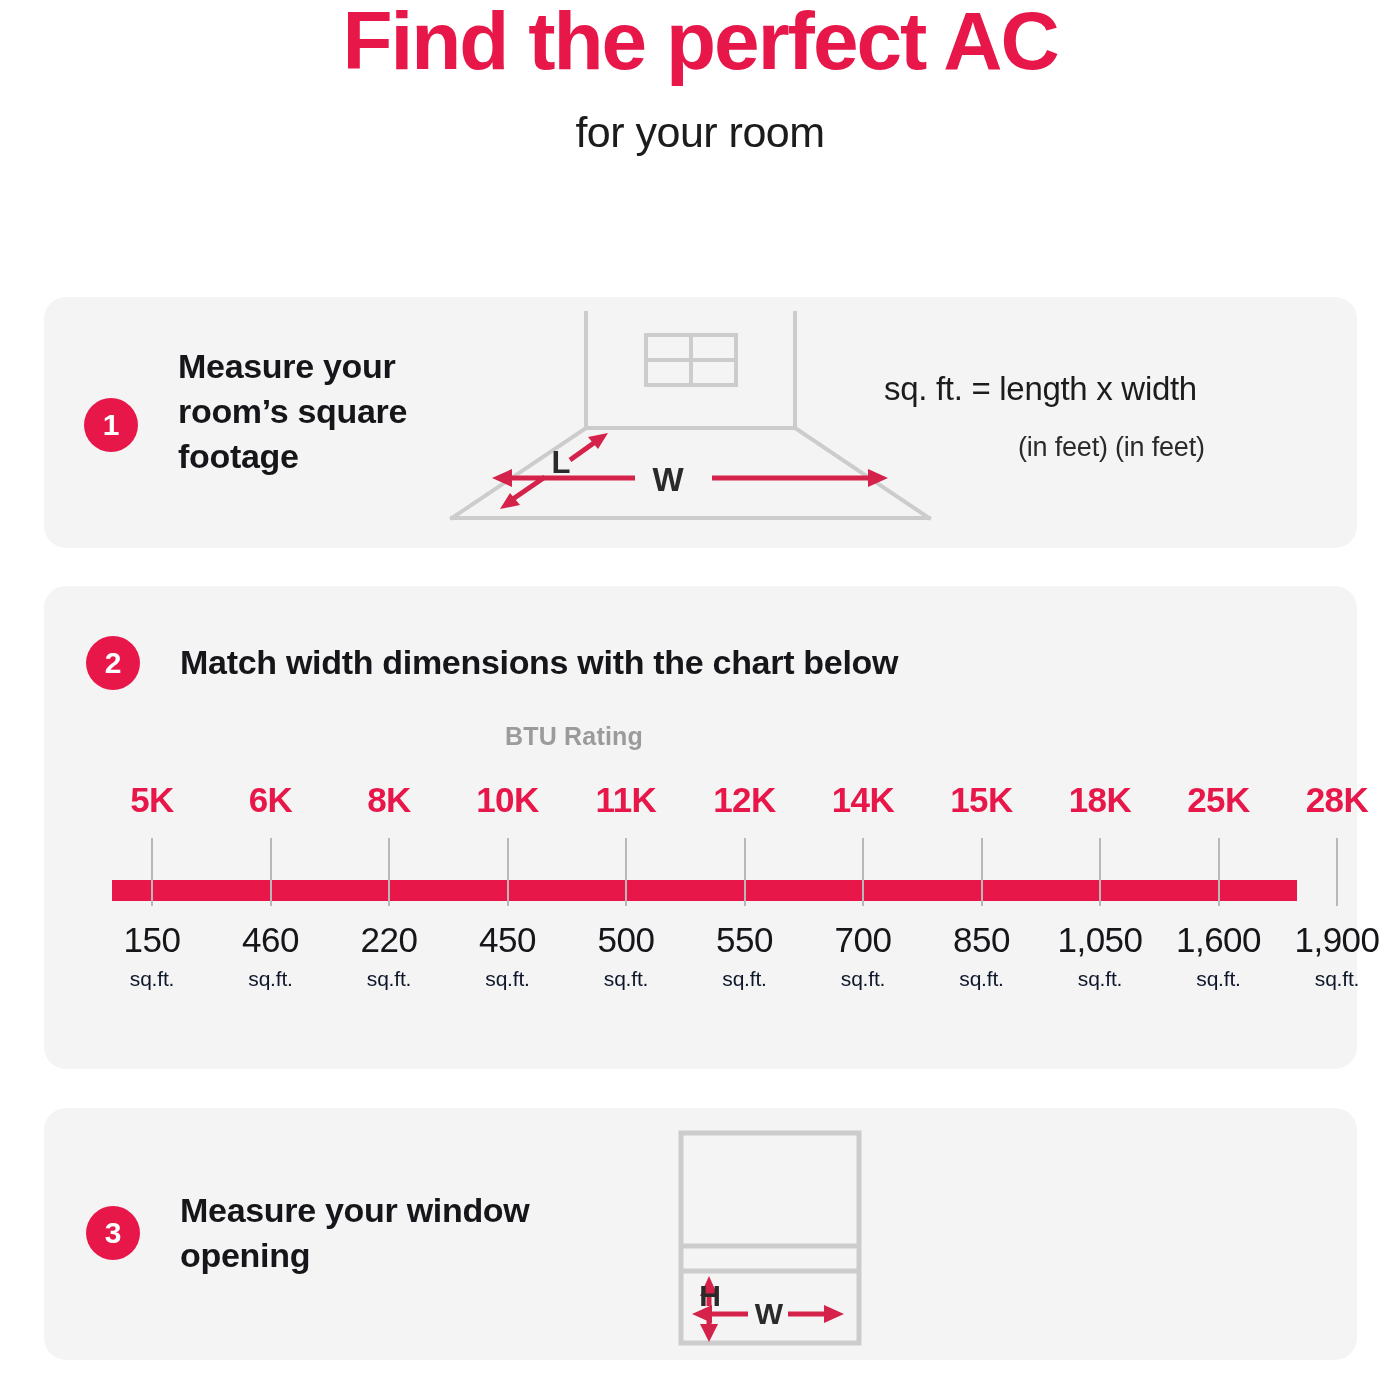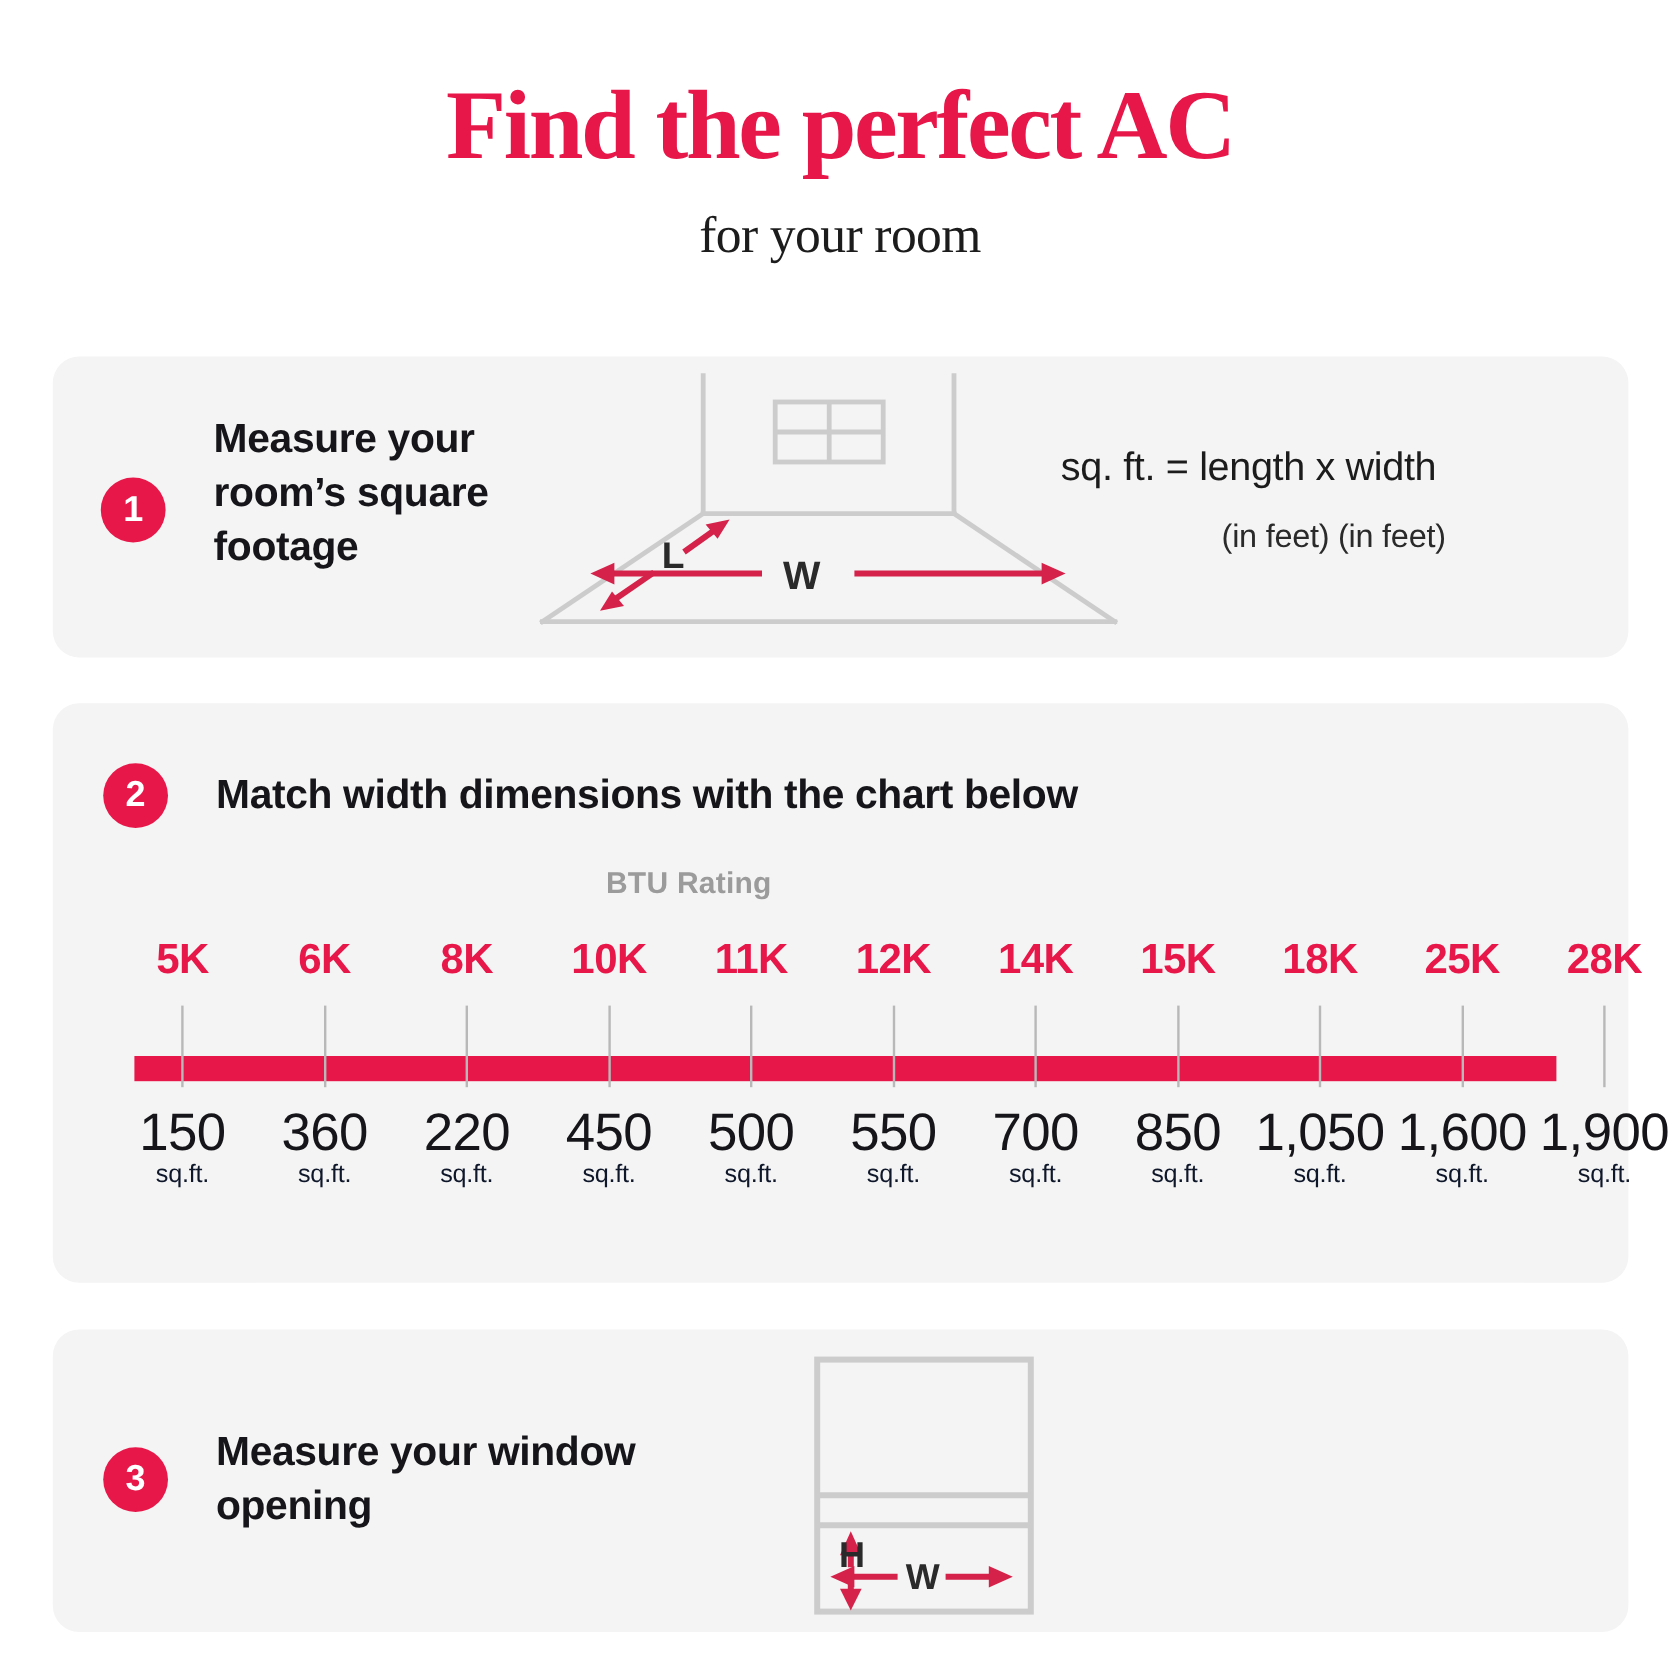--- a/index.html
+++ b/index.html
@@ -5,21 +5,21 @@
   * { box-sizing: border-box; margin: 0; padding: 0; }
   html, body {
     width: 1400px; height: 1400px;
     background: #ffffff;
     font-family: "Liberation Sans", sans-serif;
     overflow: hidden;
   }
   .page { position: relative; width: 1400px; height: 1400px; }
 
   
-  .header { padding-top: 64px; text-align: center; font-family: Liberation Serif, serif; }
+  .header { text-align: center; }
   .title {
     font-size: 82px;
     font-weight: bold;
     color: #E8174A;
     letter-spacing: -2px;
     line-height: 1.0;
   }
   .subtitle {
     margin-top: 26px;
     font-size: 43px;
@@ -129,21 +129,21 @@
     margin-left: -1px;
     top: 56px;
     width: 2px;
     height: 68px;
     background: #b8b8b8;
   }
   .sqft-num {
     position: absolute;
     top: 140px;
     left: 0; width: 118px;
-    font-size: 44px;
+    font-size: 35px;
     color: #16161a;
     letter-spacing: -0.5px;
     line-height: 1;
   }
   .sqft-unit {
     position: absolute;
     top: 186px;
     left: 0; width: 118px;
     font-size: 21px;
     color: #0f172a;
@@ -232,21 +232,21 @@
   <div class="scale" id="btu-scale">
       <div class="scale-col" style="left: 27px;">
         <div class="btu">5K</div>
         <div class="tick"></div>
         <div class="sqft-num">150</div>
         <div class="sqft-unit">sq.ft.</div>
       </div>
       <div class="scale-col" style="left: 145.5px;">
         <div class="btu">6K</div>
         <div class="tick"></div>
-        <div class="sqft-num">360</div>
+        <div class="sqft-num">460</div>
         <div class="sqft-unit">sq.ft.</div>
       </div>
       <div class="scale-col" style="left: 264px;">
         <div class="btu">8K</div>
         <div class="tick"></div>
         <div class="sqft-num">220</div>
         <div class="sqft-unit">sq.ft.</div>
       </div>
       <div class="scale-col" style="left: 382.5px;">
         <div class="btu">10K</div>

